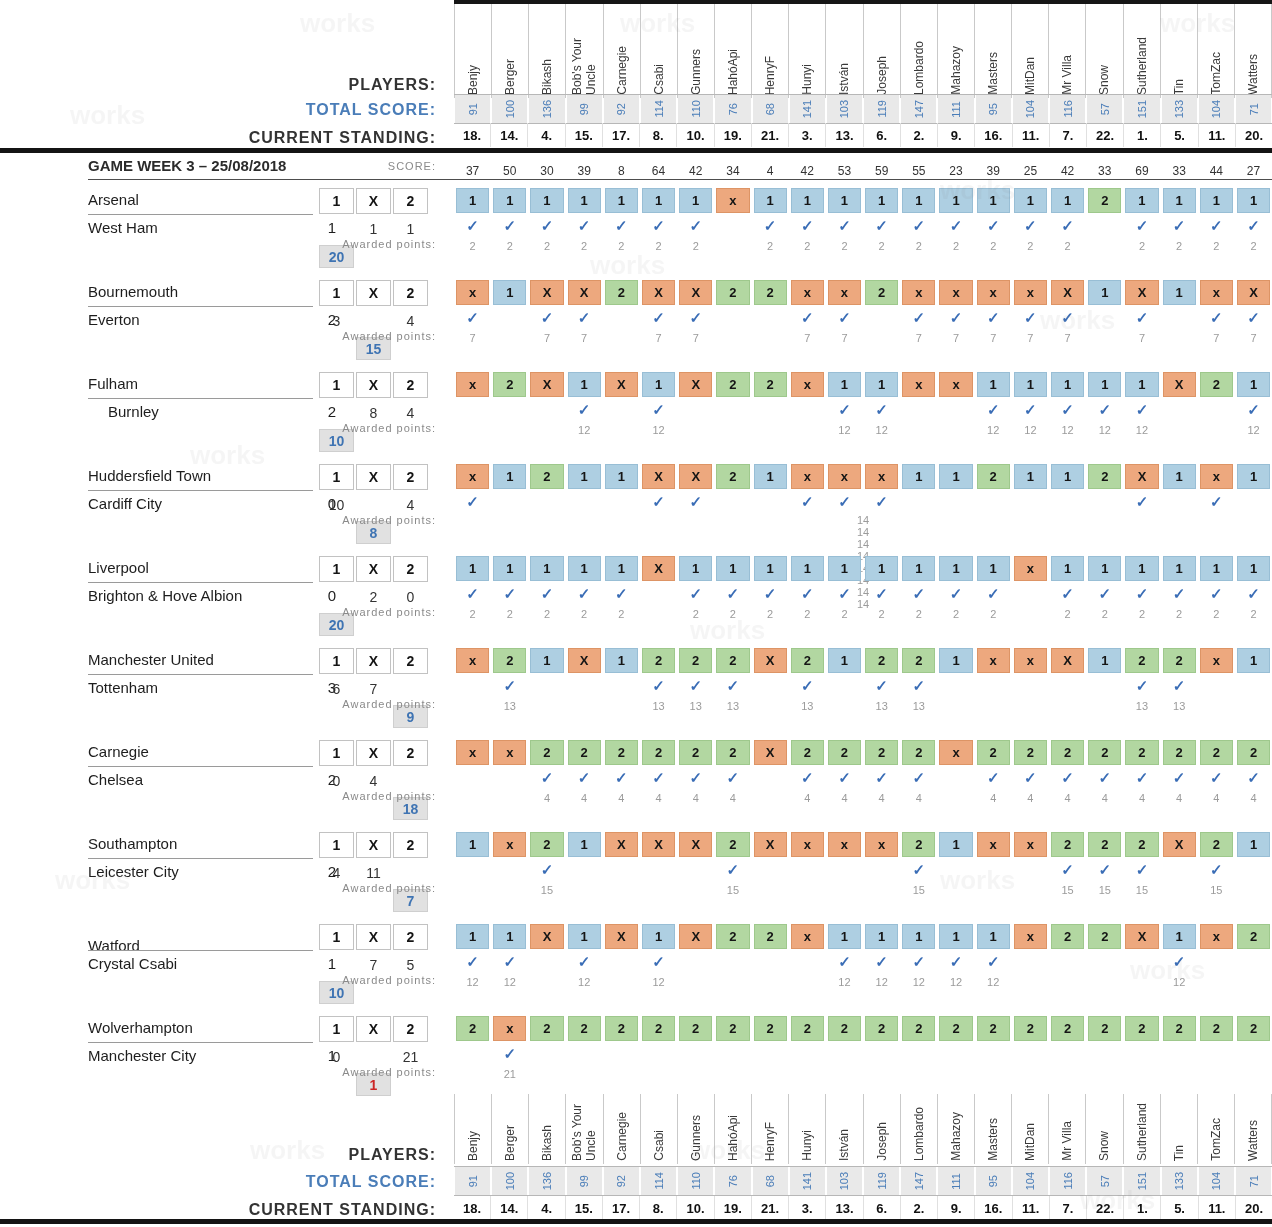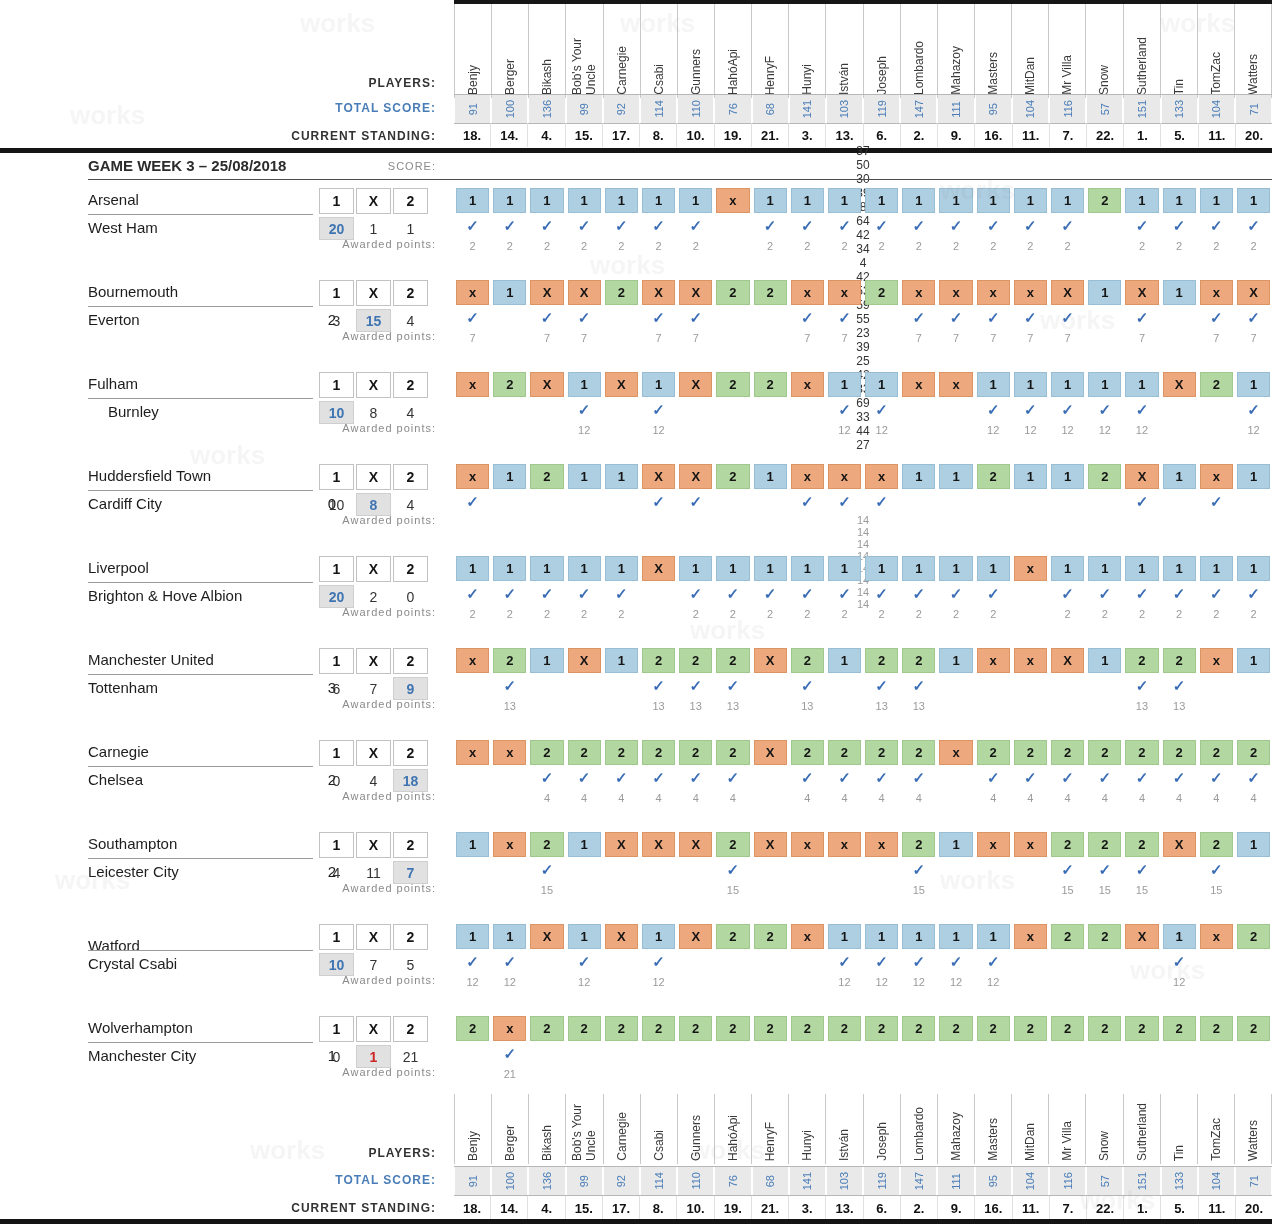--- a/index.html
+++ b/index.html
@@ -17,43 +17,43 @@
          line-height:14px;max-height:88px;text-align:left;}
   .names-row.short .pname{max-height:66px;}
   .band-row{height:28px;border-top:1px solid #b7b7b7;border-bottom:1px solid #b7b7b7;}
   .band-row .col{background:#e9e9e9;margin:0 1px;}
   .vnum{writing-mode:vertical-rl;transform:rotate(180deg);font-size:11px;color:#4a7db8;}
   .stand-row{height:24px;}
   .stand-row .col{font-weight:bold;font-size:13px;color:#111;border-right:1px solid #e0e0e0;}
   .stand-row .col:last-child{border-right:none;}
 
   .side-label{position:absolute;left:0;width:436px;text-align:right;font-weight:bold;
-              font-size:12px;letter-spacing:1px;color:#333;}
+              font-size:16px;letter-spacing:1px;color:#333;}
   .side-label.blue{color:#4a7db8;}
   .side-label.gray{color:#8a8a8a;font-weight:normal;letter-spacing:1px;font-size:11px;}
 
   .black-bar{position:absolute;left:0;width:1272px;height:5px;background:#141414;}
 
   
   .gw-title{position:absolute;left:88px;top:157px;font-size:15px;font-weight:bold;color:#2b2b2b;}
-  .week-scores{top:144px;height:22px;flex-direction:column;}
+  .week-scores{top:160px;height:22px;}
   .week-scores .col{font-size:12px;color:#333;}
   .score-underline{position:absolute;left:88px;right:0;top:179px;border-top:1px solid #4d4d4d;}
 
   
   .match-block{position:absolute;left:0;width:1272px;height:92px;}
   .team-name{position:absolute;left:88px;font-size:15px;color:#1d1d1d;white-space:nowrap;}
   .team-score{position:absolute;left:306px;width:30px;text-align:right;font-size:15px;color:#1d1d1d;}
   .team-underline{position:absolute;left:88px;width:225px;border-top:1px solid #9a9a9a;}
   .mini{position:absolute;left:318px;width:111px;display:flex;}
   .mini .mcell{flex:1 1 0;margin:0 1px;display:flex;align-items:center;justify-content:center;
                font-size:14px;font-weight:bold;color:#151515;}
   .picks-hdr .mcell{height:24px;background:#fff;border:1px solid #c2c2c2;}
   .counts .mcell{height:21px;border:1px solid transparent;font-weight:normal;color:#333;}
-  .counts .mcell.win{background:#e1e1e1;border:1px solid #cfcfcf;font-weight:bold;color:#3f74b3;}
+  .counts .mcell.win{background:#e1e1e1;border:1px solid #cfcfcf;font-weight:bold;color:#3f74b3;margin-top:28px;}
   .counts .mcell.win.red{color:#cc2626;}
   .pred-row{top:2px;height:25px;}
   .pred-row .cell{flex:1 1 0;margin:0 2px;display:flex;align-items:center;justify-content:center;
                   font-size:13px;font-weight:bold;color:#151515;}
   .c-home{background:#aecfe2;border:1px solid #98bed5;}
   .c-draw{background:#edA87e;border:1px solid #dd9465;}
   .c-away{background:#b2d7a1;border:1px solid #9ec88c;}
   .check-row{height:20px;}
   .check-row .col{color:#3a6db6;font-weight:bold;font-size:15px;}
   .pts-row{height:16px;}

